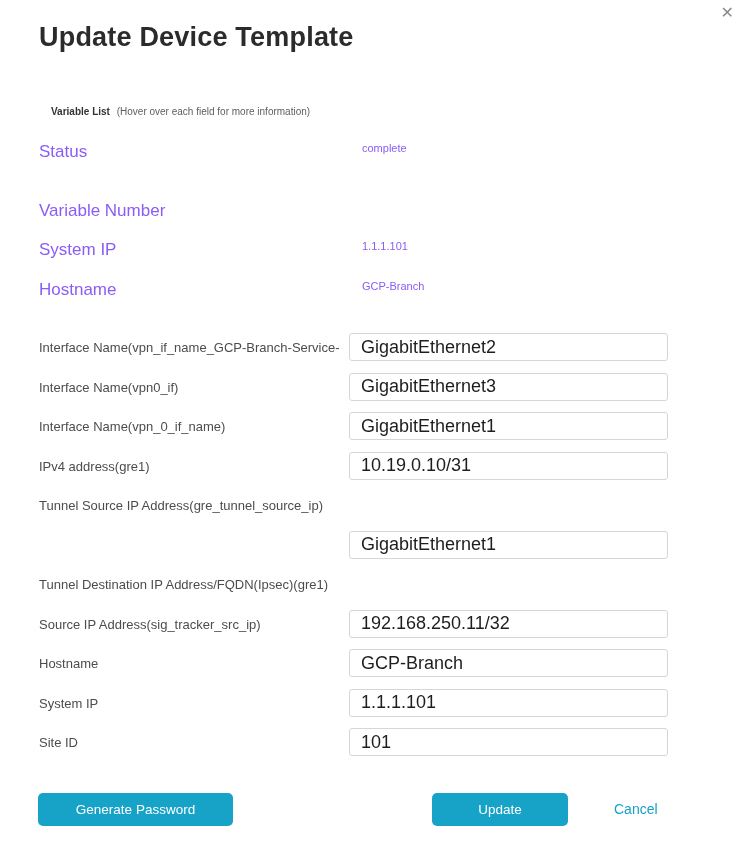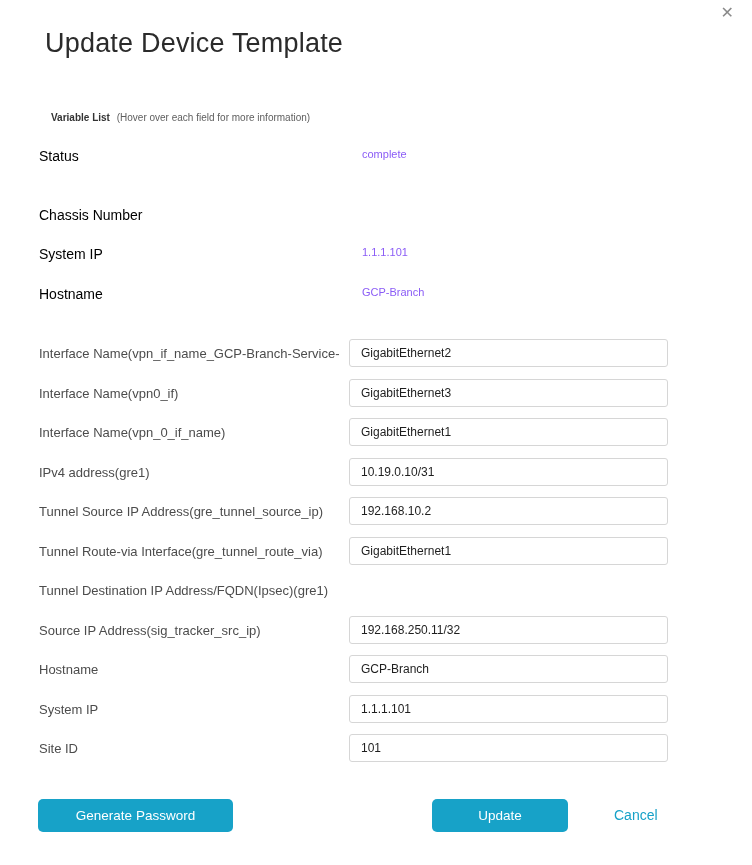--- a/index.html
+++ b/index.html
@@ -7,45 +7,45 @@
     width:752px;height:865px;background:#ffffff;position:relative;
     font-family:"Liberation Sans","DejaVu Sans",sans-serif;color:#333;
     overflow:hidden;
   }
   .close{
     position:absolute;top:4px;right:18px;font-size:16px;color:#8a8a8a;
     font-weight:300;cursor:pointer;line-height:18px;
   }
   .dialog{padding:0 0 0 39px;}
   h1.title{
-    margin:6px;padding-top:20px;font-size:27px;font-weight:400;color:#2b2b2b;
+    margin:0;padding-top:20px;font-size:27px;font-weight:700;color:#2b2b2b;
     letter-spacing:0.2px;line-height:34px;
   }
   .section-heading{margin-top:49px;font-size:10px;line-height:17px;margin-left:12px;}
   .section-heading .bold{font-weight:bold;color:#333;}
   .section-heading .note{color:#5e5e5e;margin-left:4px;}
   #static-rows{margin-top:20px;}
   .static-row{position:relative;height:39.5px;}
   .static-row.gap-below{margin-bottom:19px;}
   .static-row .label{
-    position:absolute;left:0;top:2px;font-size:14px;color:#000000;
+    position:absolute;left:0;top:2px;font-size:17px;color:#8b5cf6;
   }
   .static-row .value{
     position:absolute;left:323px;top:2px;font-size:11px;color:#8b5cf6;
   }
   #input-rows{margin-top:16px;}
   .input-row{position:relative;height:28px;margin-bottom:11.5px;}
   .input-row .label{
     position:absolute;left:0;top:7px;font-size:13px;color:#4c4c4c;
     width:308px;white-space:nowrap;overflow:hidden;
   }
   .field-input{
     position:absolute;left:310px;top:0;width:319px;height:28px;
     box-sizing:border-box;border:1px solid #d6d6d6;border-radius:3px;
-    padding:0 0 0 11px;font-size:12px;color:#1e1e1e;background:#fff;
+    padding:0 0 0 11px;font-size:18px;color:#1e1e1e;background:#fff;
     font-family:"Liberation Sans","DejaVu Sans",sans-serif;outline:none;
   }
   .footer{position:relative;height:33px;margin-top:37px;margin-bottom:32px;}
   .btn{
     border:none;border-radius:5px;height:33px;color:#fff;font-size:13.5px;
     font-family:"Liberation Sans","DejaVu Sans",sans-serif;cursor:pointer;
   }
   .btn.generate{position:absolute;left:-1px;width:195px;}
   .btn.update{position:absolute;left:393px;width:136px;}
   .cancel{
@@ -62,21 +62,21 @@
   <div class="section-heading">
     <span class="bold">Variable List</span>
     <span class="note">(Hover over each field for more information)</span>
   </div>
   <div id="static-rows">
       <div class="static-row gap-below">
         <span class="label">Status</span>
         <span class="value">complete</span>
       </div>
       <div class="static-row">
-        <span class="label">Chassis Number</span>
+        <span class="label">Variable Number</span>
         <span class="value"></span>
       </div>
       <div class="static-row">
         <span class="label">System IP</span>
         <span class="value">1.1.1.101</span>
       </div>
       <div class="static-row">
         <span class="label">Hostname</span>
         <span class="value">GCP-Branch</span>
       </div>
@@ -93,24 +93,22 @@
       <div class="input-row">
         <span class="label">Interface Name(vpn_0_if_name)</span>
         <input type="text" class="field-input" value="GigabitEthernet1" style="">
       </div>
       <div class="input-row">
         <span class="label">IPv4 address(gre1)</span>
         <input type="text" class="field-input" value="10.19.0.10/31" style="">
       </div>
       <div class="input-row">
         <span class="label">Tunnel Source IP Address(gre_tunnel_source_ip)</span>
-        <input type="text" class="field-input" value="192.168.10.2" style="">
       </div>
       <div class="input-row">
-        <span class="label">Tunnel Route-via Interface(gre_tunnel_route_via)</span>
         <input type="text" class="field-input" value="GigabitEthernet1" style="">
       </div>
       <div class="input-row">
         <span class="label">Tunnel Destination IP Address/FQDN(Ipsec)(gre1)</span>
       </div>
       <div class="input-row">
         <span class="label">Source IP Address(sig_tracker_src_ip)</span>
         <input type="text" class="field-input" value="192.168.250.11/32" style="">
       </div>
       <div class="input-row">

